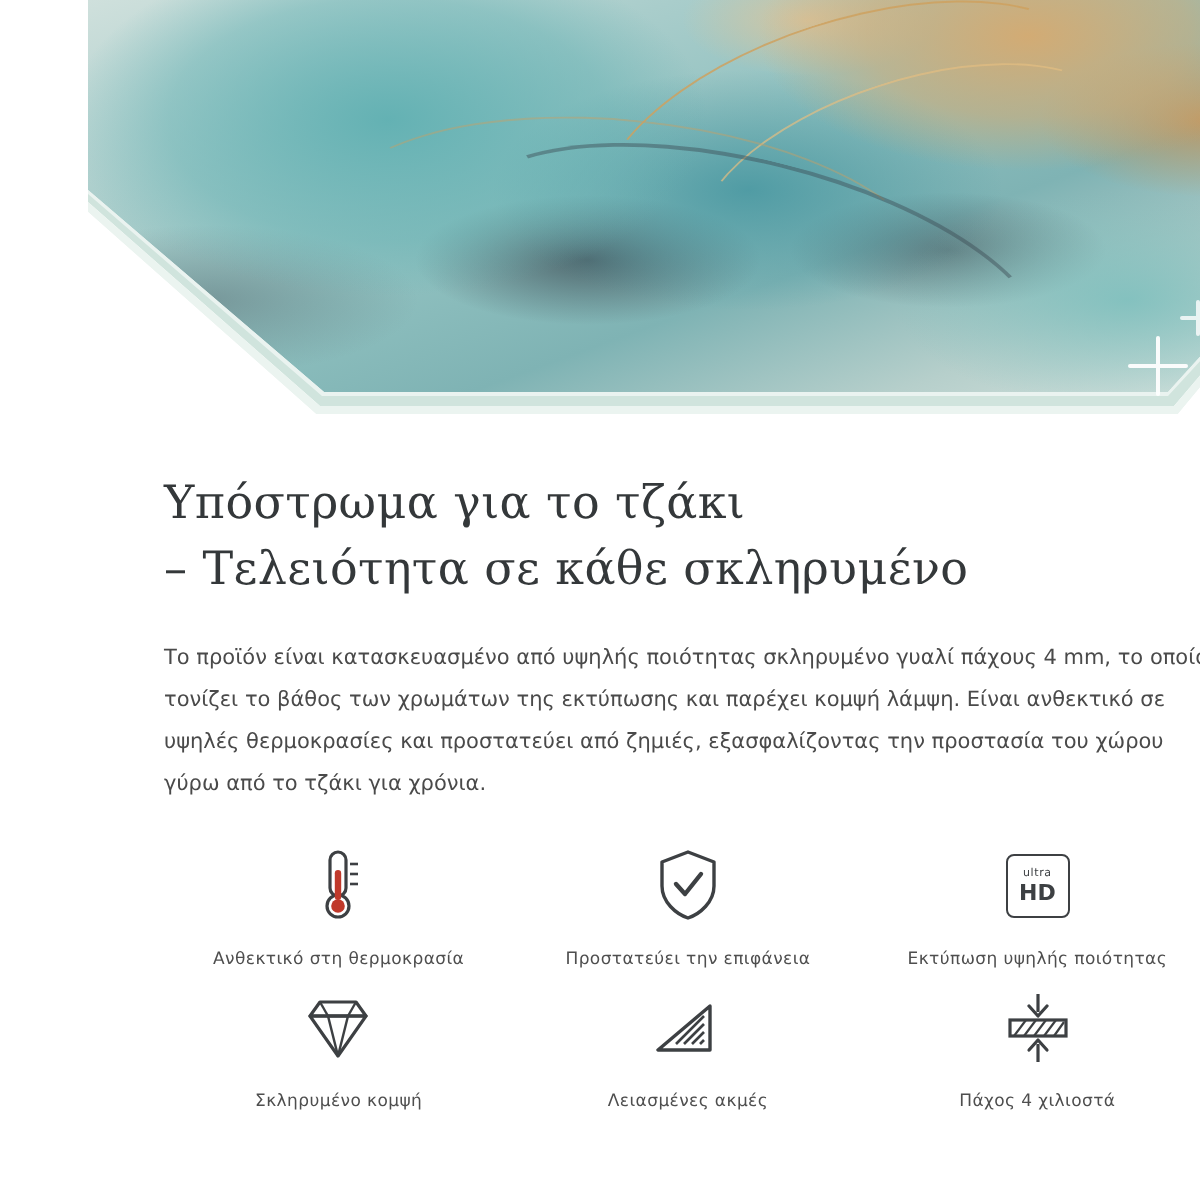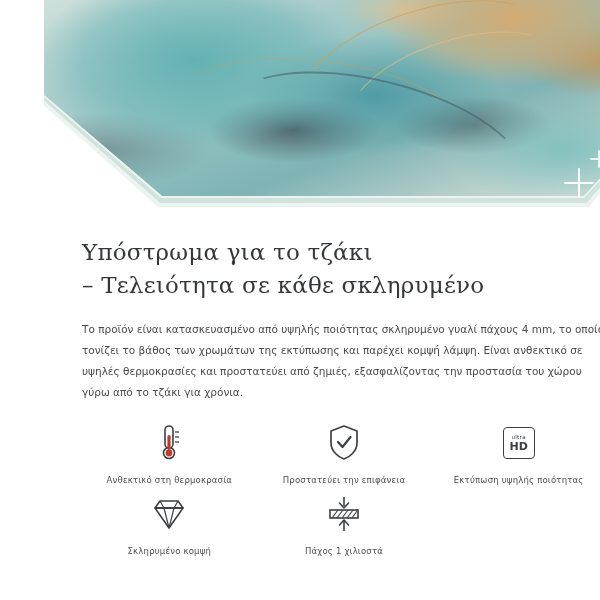--- a/index.html
+++ b/index.html
@@ -245,34 +245,46 @@
             <line x1="29" y1="6" x2="25" y2="13" stroke="#3d4043" stroke-width="1.2"></line>
             <line x1="15" y1="13" x2="20" y2="33" stroke="#3d4043" stroke-width="1.2"></line>
             <line x1="25" y1="13" x2="20" y2="33" stroke="#3d4043" stroke-width="1.2"></line>
             <line x1="15" y1="13" x2="25" y2="13" stroke="#3d4043" stroke-width="1.2"></line>
             <line x1="6" y1="13" x2="34" y2="13" stroke="#3d4043" stroke-width="1.2"></line>
           </svg>
         </div>
         <div class="feature-label">Σκληρυμένο κομψή</div>
       </div>
 
+      <div class="feature">
+        <div class="feature-icon">
+          <svg width="38" height="34" viewBox="0 0 38 34">
+            <path d="M4 28 L30 28 L30 6 Z" fill="none" stroke="#3d4043" stroke-width="1.7" stroke-linejoin="round"></path>
+            <line x1="13" y1="25" x2="27" y2="11" stroke="#3d4043" stroke-width="1.3"></line>
+            <line x1="17" y1="25" x2="27" y2="15" stroke="#3d4043" stroke-width="1.3"></line>
+            <line x1="21" y1="25" x2="27" y2="19" stroke="#3d4043" stroke-width="1.3"></line>
+            <line x1="25" y1="25" x2="27" y2="23" stroke="#3d4043" stroke-width="1.3"></line>
+          </svg>
+        </div>
+        <div class="feature-label">Λειασμένες ακμές</div>
+      </div>
 
       <div class="feature">
         <div class="feature-icon">
           <svg width="38" height="40" viewBox="0 0 38 40">
             <line x1="19" y1="3" x2="19" y2="12" stroke="#3d4043" stroke-width="1.6"></line>
             <path d="M14.5 9 L19 14 L23.5 9" fill="none" stroke="#3d4043" stroke-width="1.6" stroke-linecap="round" stroke-linejoin="round"></path>
             <rect x="5" y="16" width="28" height="8" fill="none" stroke="#3d4043" stroke-width="1.6"></rect>
             <line x1="7" y1="24" x2="13" y2="16" stroke="#3d4043" stroke-width="1.1"></line>
             <line x1="12" y1="24" x2="18" y2="16" stroke="#3d4043" stroke-width="1.1"></line>
             <line x1="17" y1="24" x2="23" y2="16" stroke="#3d4043" stroke-width="1.1"></line>
             <line x1="22" y1="24" x2="28" y2="16" stroke="#3d4043" stroke-width="1.1"></line>
             <line x1="27" y1="24" x2="32" y2="17" stroke="#3d4043" stroke-width="1.1"></line>
             <path d="M14.5 31 L19 26 L23.5 31" fill="none" stroke="#3d4043" stroke-width="1.6" stroke-linecap="round" stroke-linejoin="round"></path>
             <line x1="19" y1="28" x2="19" y2="37" stroke="#3d4043" stroke-width="1.6"></line>
           </svg>
         </div>
-        <div class="feature-label">Πάχος 1 χιλιοστά</div>
+        <div class="feature-label">Πάχος 4 χιλιοστά</div>
       </div>
 
     </div>
   </div>
 </div>
 
 </body></html>

